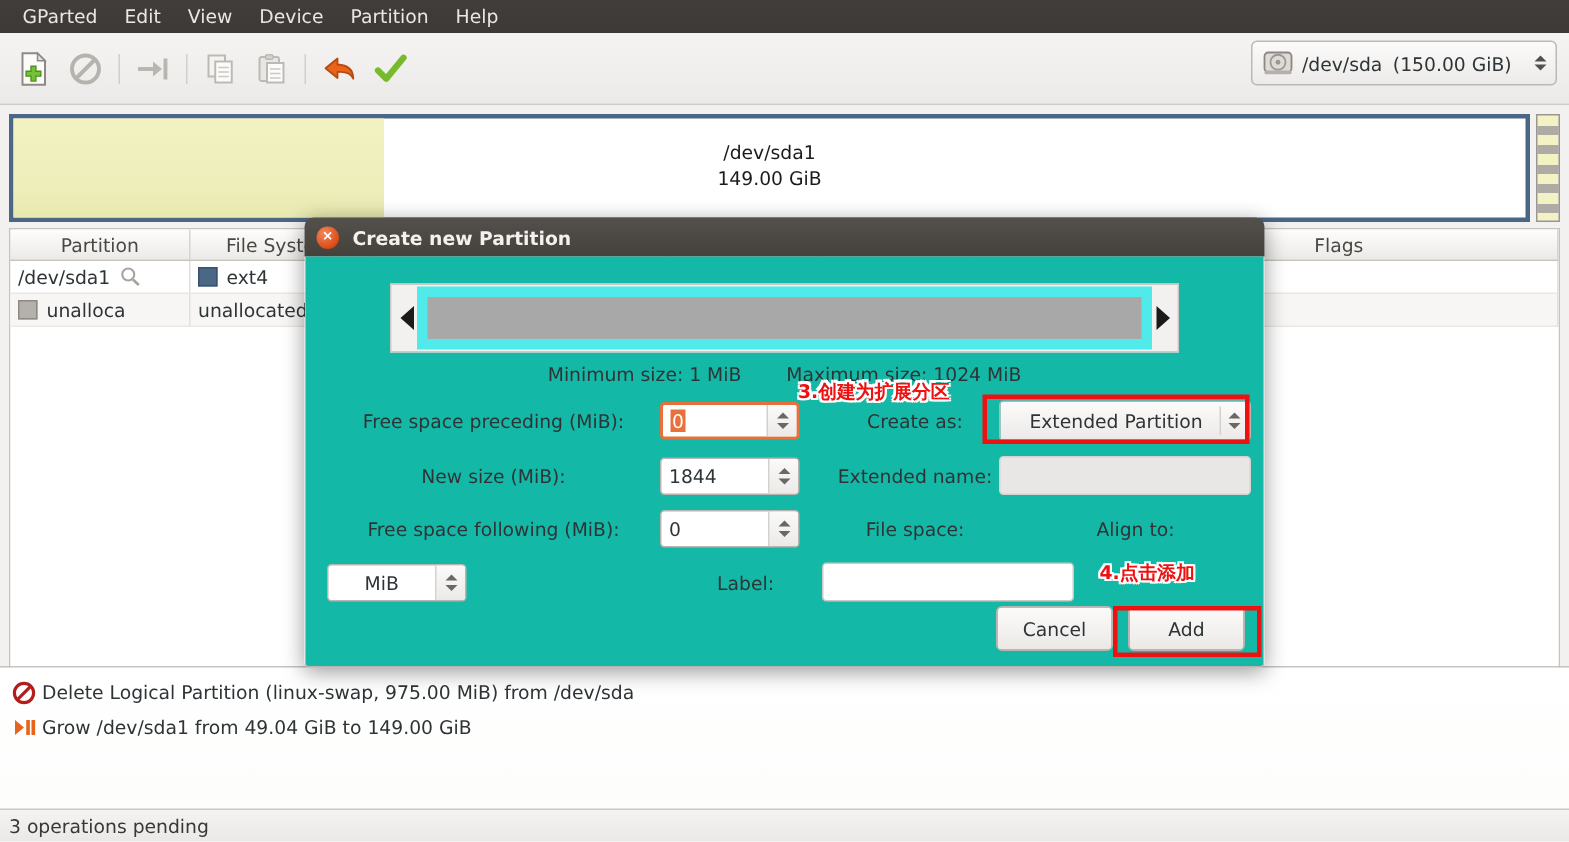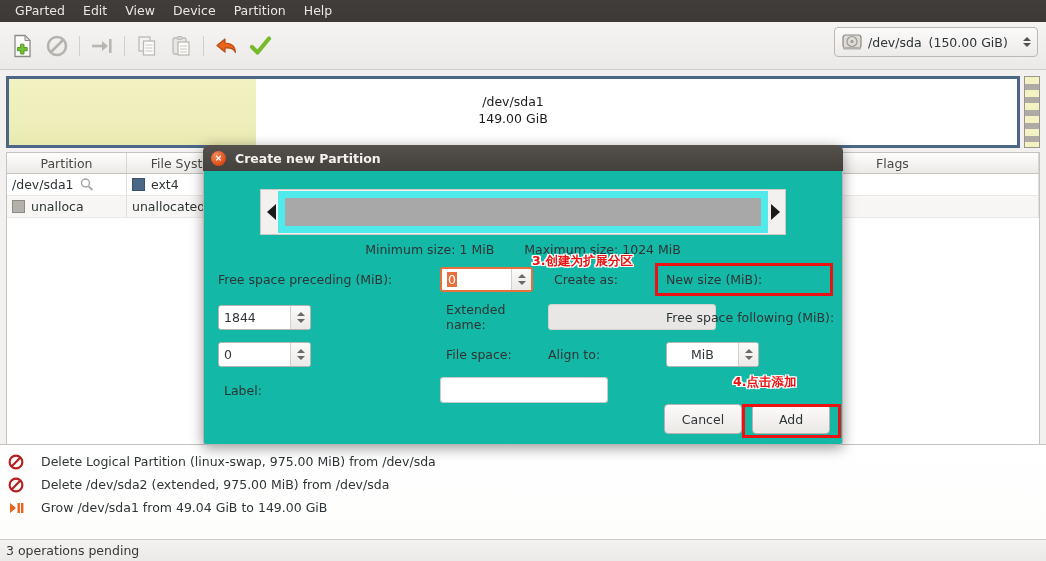--- a/index.html
+++ b/index.html
@@ -145,21 +145,21 @@
   
   .ops-pane {
     position: absolute; left: 0; right: 0; bottom: 22px;
     height: 95px;
     background: linear-gradient(to bottom, #ffffff 0%, #fdfdfc 100%);
     border-top: 1px solid #c6c2be;
     padding: 5px 0 0 0;
   }
   .op-row {
     display: flex; align-items: center;
-    height: 23px; padding-left: 7px; gap: 17px;
+    height: 23px; padding-left: 7px; gap: 4px;
     font-size: 12.5px; color: #2e3436;
   }
   .op-icon { width: 17px; height: 17px; flex: none; display:flex; align-items:center; justify-content:center;}
   .statusbar {
     position: absolute; left: 0; right: 0; bottom: 0;
     height: 22px;
     background: linear-gradient(to bottom, #f4f3f2 0%, #ebe9e7 100%);
     border-top: 1px solid #cdc9c5;
     display: flex; align-items: center;
     padding-left: 6px;
@@ -224,20 +224,21 @@
     font-size: 12.5px; color: #2e3436;
   }
 
   
   .form {
     margin-top: 10px;
     display: grid;
     grid-template-columns: 222px 108px 118px 182px;
     row-gap: 10px;
     align-items: center;
+    text-align: center;
   }
   .flabel { font-size: 12.5px; color: #2e3436; }
   .flabel.r2 { padding-left: 6px; }
 
   .spinbox {
     height: 25px; width: 93px;
     display: flex; align-items: stretch;
     background: #fff;
     border: 1px solid #b9b4af;
     border-radius: 3px;
@@ -479,29 +480,20 @@
         <svg width="16" height="16" viewBox="0 0 16 16">
           <circle cx="8" cy="8" r="6.4" fill="none" stroke="#b31d1d" stroke-width="2.1"></circle>
           <line x1="3.6" y1="12.4" x2="12.4" y2="3.6" stroke="#b31d1d" stroke-width="2.1"></line>
         </svg>
       </span>
       <span>Delete Logical Partition (linux-swap, 975.00 MiB) from /dev/sda</span>
     </div>
     <div class="op-row">
       <span class="op-icon">
         <svg width="16" height="16" viewBox="0 0 16 16">
-          <circle cx="8" cy="8" r="6.4" fill="none" stroke="#b31d1d" stroke-width="2.1"></circle>
-          <line x1="3.6" y1="12.4" x2="12.4" y2="3.6" stroke="#b31d1d" stroke-width="2.1"></line>
-        </svg>
-      </span>
-      <span>Delete /dev/sda2 (extended, 975.00 MiB) from /dev/sda</span>
-    </div>
-    <div class="op-row">
-      <span class="op-icon">
-        <svg width="16" height="16" viewBox="0 0 16 16">
           <path d="M2 3 L8 8 L2 13 Z" fill="#e8641c"></path>
           <rect x="9.5" y="3" width="2.4" height="10" fill="#e8641c"></rect>
           <rect x="13" y="3" width="2.4" height="10" fill="#e8641c"></rect>
         </svg>
       </span>
       <span>Grow /dev/sda1 from 49.04 GiB to 149.00 GiB</span>
     </div>
   </div>
 
   <div class="statusbar">
@@ -538,20 +530,27 @@
         <div class="spinbox focused">
           <span class="val">
               <span class="sel">0</span>
             </span>
           <span class="stepper">
               <i class="up"></i>
               <i class="dn"></i>
             </span>
         </div>
         <div class="flabel r2">Create as:</div>
+        <div class="combo">
+          <span class="cval">Extended Partition</span>
+          <span class="stepper">
+              <i class="up"></i>
+              <i class="dn"></i>
+            </span>
+        </div>
 
         <div class="flabel">New size (MiB):</div>
         <div class="spinbox">
           <span class="val">1844</span>
           <span class="stepper">
               <i class="up"></i>
               <i class="dn"></i>
             </span>
         </div>
         <div class="flabel r2">Extended name:</div>

